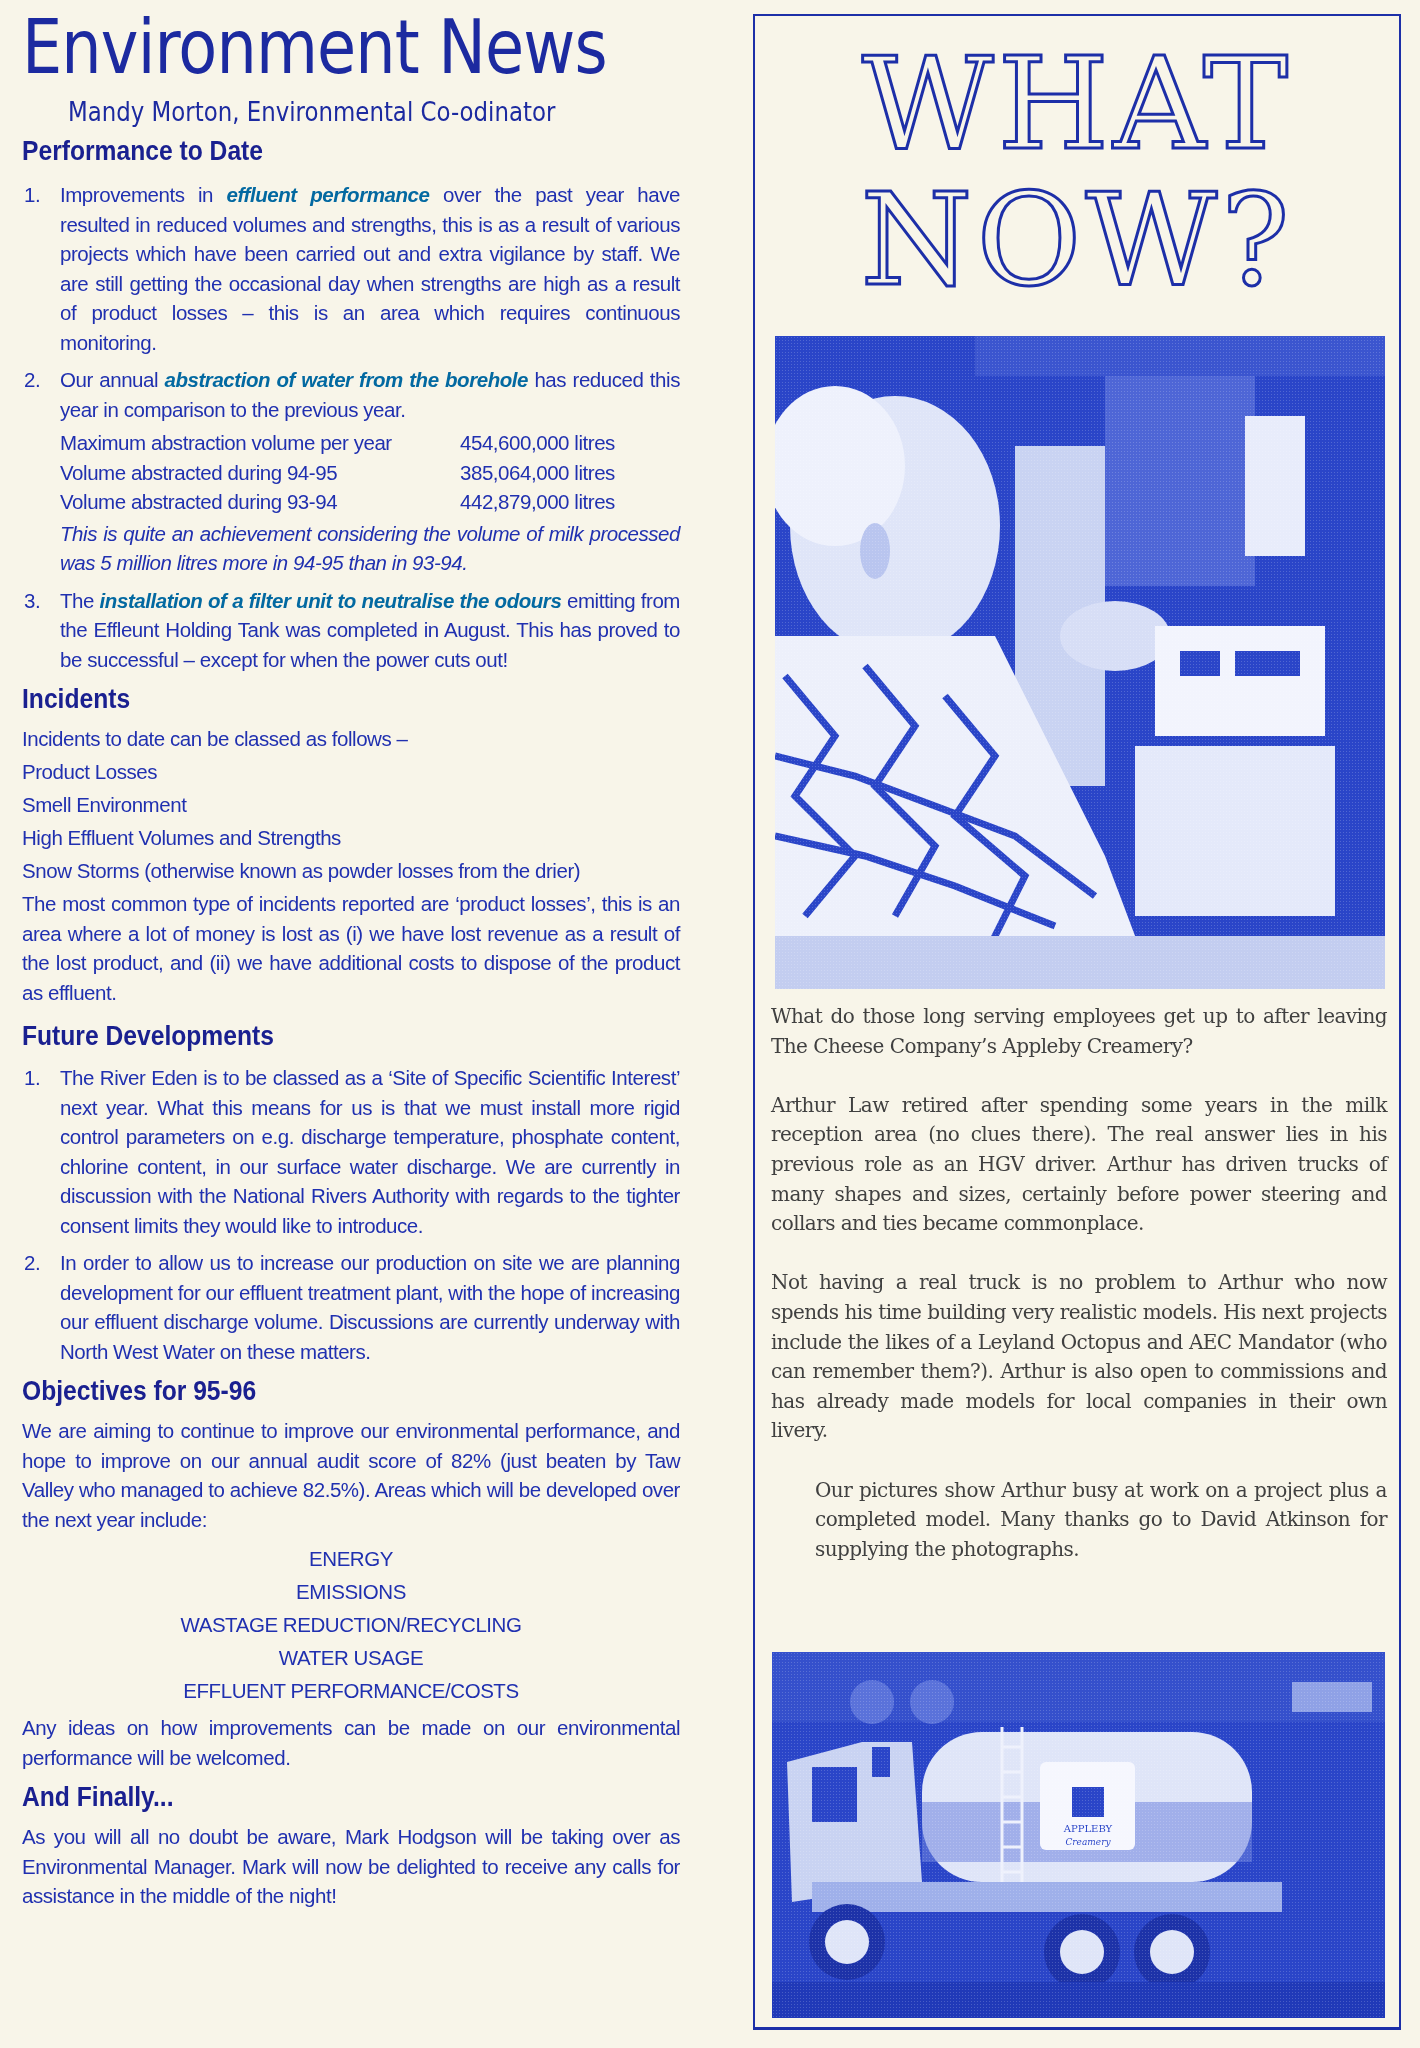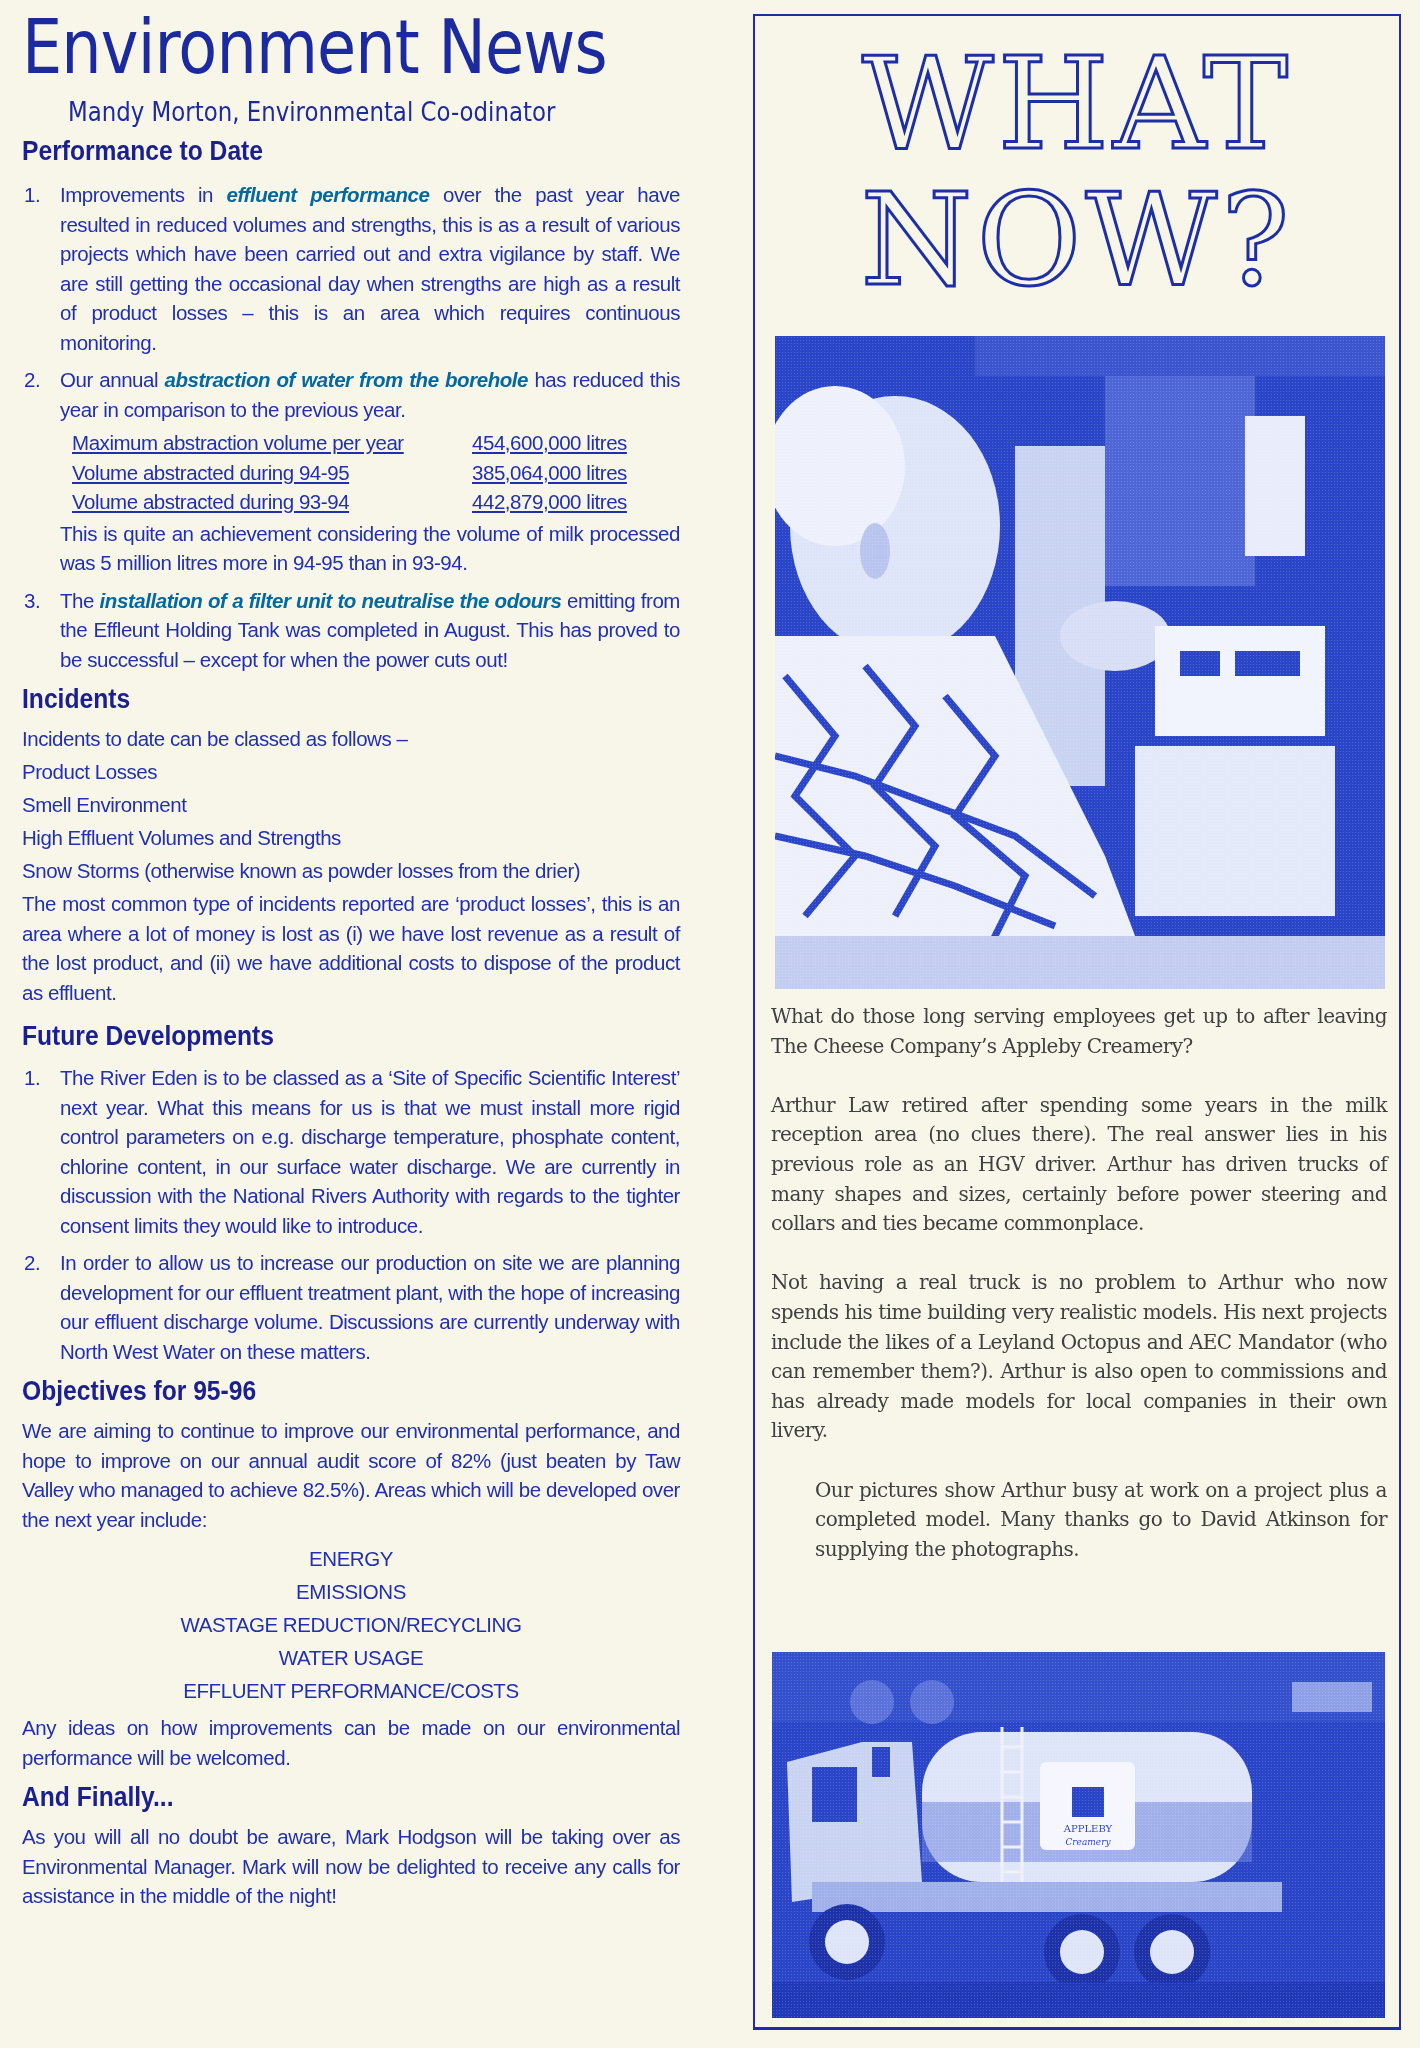--- a/index.html
+++ b/index.html
@@ -59,24 +59,24 @@
   .numlist { list-style: none; }
   .numlist li {
     position: relative;
     padding-left: 38px;
     margin-bottom: 8px;
   }
   .numlist li .num {
     position: absolute; left: 2px; top: 0;
   }
   .emph { font-weight: bold; font-style: italic; color: #0369a1; }
-  .vol-table { margin: 4px 0 2px 12px; text-decoration: underline; }
+  .vol-table { margin: 4px 0 2px 0; }
   .vol-row { display: flex; }
   .vol-row .lbl { width: 400px; }
-  .note { }
+  .note { font-style: italic; }
   .plain-list div { line-height: 33px; }
   .centered-list { text-align: center; margin: 8px 0 6px 0; }
   .centered-list div { line-height: 33px; text-transform: uppercase; }
 
   
   .feature-box {
     position: absolute;
     left: 753px; top: 14px;
     width: 648px; height: 2016px;
     border: 2.5px solid #1d2fa8;

